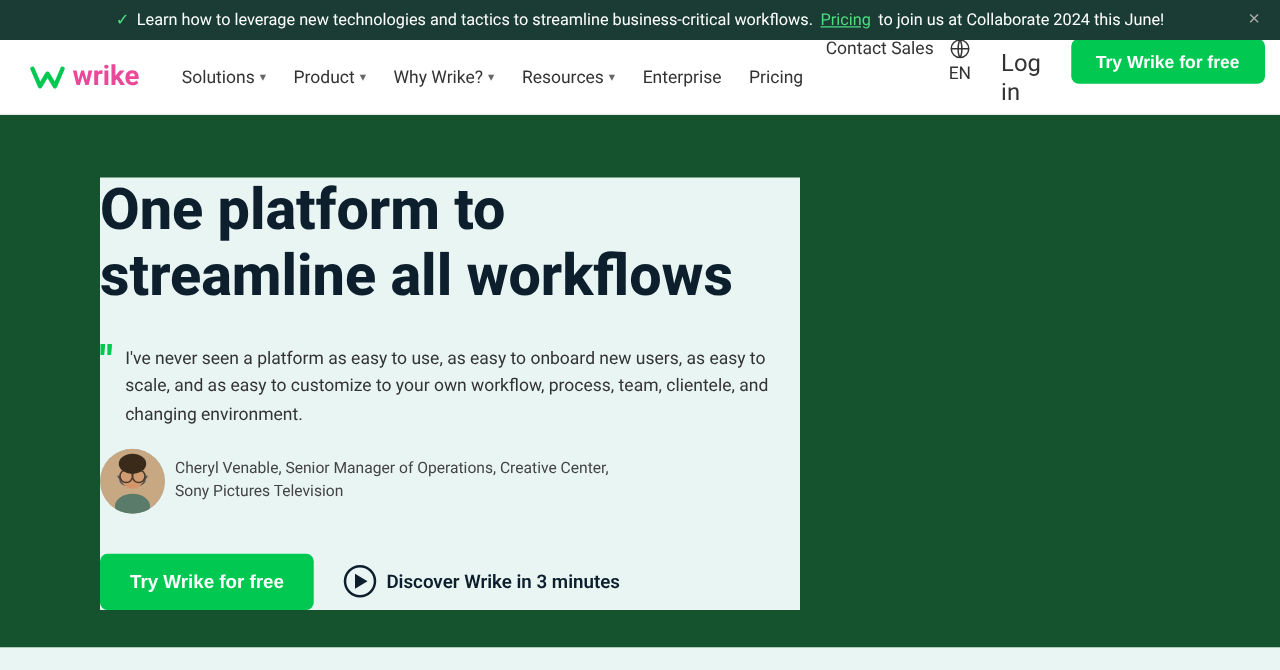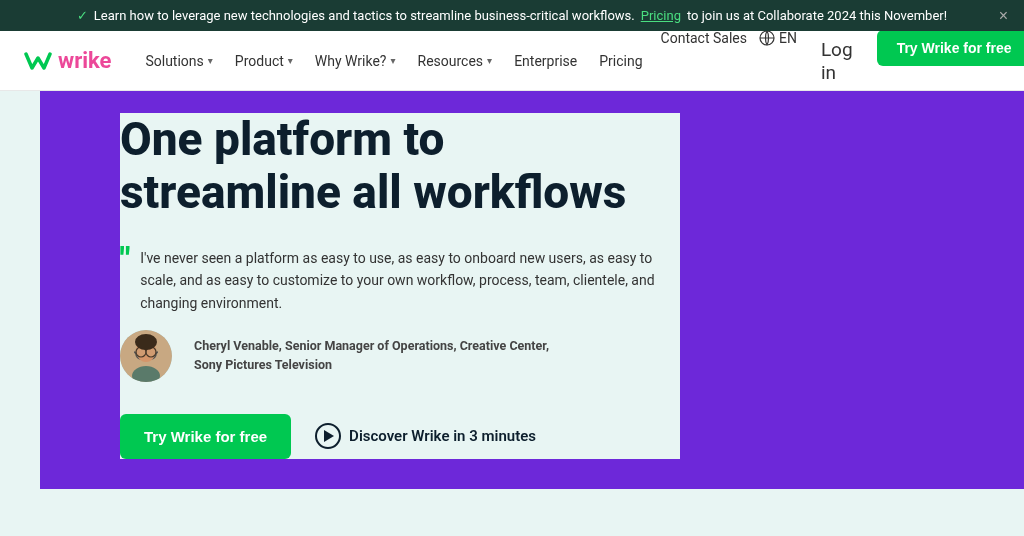--- a/index.html
+++ b/index.html
@@ -86,20 +86,21 @@
       cursor: pointer;
       white-space: nowrap;
     }
     .lang-selector {
       display: flex;
       align-items: center;
       gap: 4px;
       font-size: 14px;
       color: #333;
       cursor: pointer;
+      flex-direction: column;
     }
     .login-btn {
       font-size: 19px;
       color: #333;
       cursor: pointer;
       padding: 8px 12px;
     }
     .cta-btn {
       background: #00c851;
       color: #fff;
@@ -144,22 +145,21 @@
       flex-shrink: 0;
     }
     .quote-text {
       font-size: 14px;
       color: #333;
       line-height: 1.6;
     }
     .testimonial-author {
       display: flex;
       align-items: center;
-      gap: 22px;
-      font-weight: bold;
+      gap: 8px;
     }
     .avatar {
       width: 52px;
       height: 52px;
       border-radius: 50%;
       background: #b0c4c0;
       overflow: hidden;
       flex-shrink: 0;
       display: flex;
       align-items: center;
@@ -219,21 +219,21 @@
       padding: 30px 0 20px 0;
     }
   </style>
 </head>
 <body>
 
 <div class="top-banner">
   <span class="checkmark">✓</span>
   <span>Learn how to leverage new technologies and tactics to streamline business-critical workflows.</span>
   <a href="#">Pricing</a>
-  <span>to join us at Collaborate 2024 this November!</span>
+  <span>to join us at Collaborate 2024 this June!</span>
   <button class="close-btn">×</button>
 </div>
 
 <nav class="navbar">
   <a href="#" class="logo">
     <svg class="logo-icon" viewBox="0 0 28 22" fill="none">
       <path d="M2 4 L8 18 L14 8 L20 18 L26 4" stroke="#00c851" stroke-width="3.5" stroke-linecap="round" stroke-linejoin="round" fill="none"></path>
     </svg>
     <span>wrike</span>
   </a>
@@ -270,21 +270,21 @@
         <circle cx="8" cy="8" r="7" stroke="#333" stroke-width="1.2"></circle>
         <path d="M8 1 C6 4 6 12 8 15 M8 1 C10 4 10 12 8 15 M1 8 h14" stroke="#333" stroke-width="1.2"></path>
       </svg>
       <span>EN</span>
     </div>
     <span class="login-btn">Log in</span>
     <button class="cta-btn">Try Wrike for free</button>
   </div>
 </nav>
 
-<section style="background:#6d28d9; padding: 22px 80px 30px 80px; margin-left: 40px;">
+<section style="background:#14532d; padding: 50px 80px 30px 80px;">
   <div class="hero" style="padding:0; max-width:560px;">
     <h1 class="hero-title">
       <span>One platform to</span><br>
       <span>streamline all workflows</span>
     </h1>
 
     <div class="testimonial">
       <div class="quote-block">
         <div class="quote-mark">"</div>
         <p class="quote-text">I've never seen a platform as easy to use, as easy to onboard new users, as easy to scale, and as easy to customize to your own workflow, process, team, clientele, and changing environment.</p>

